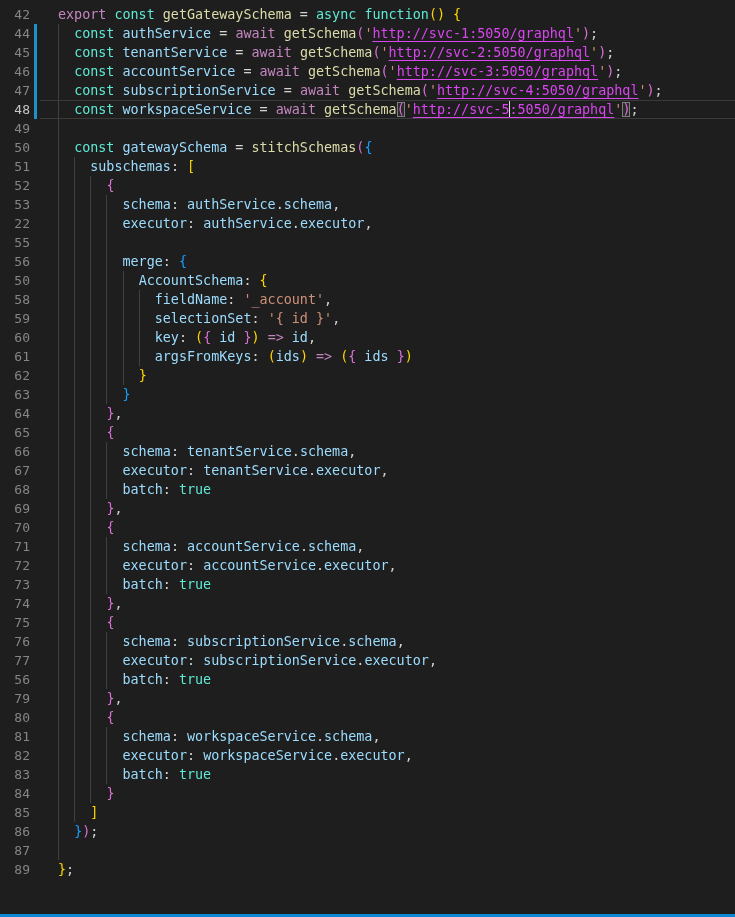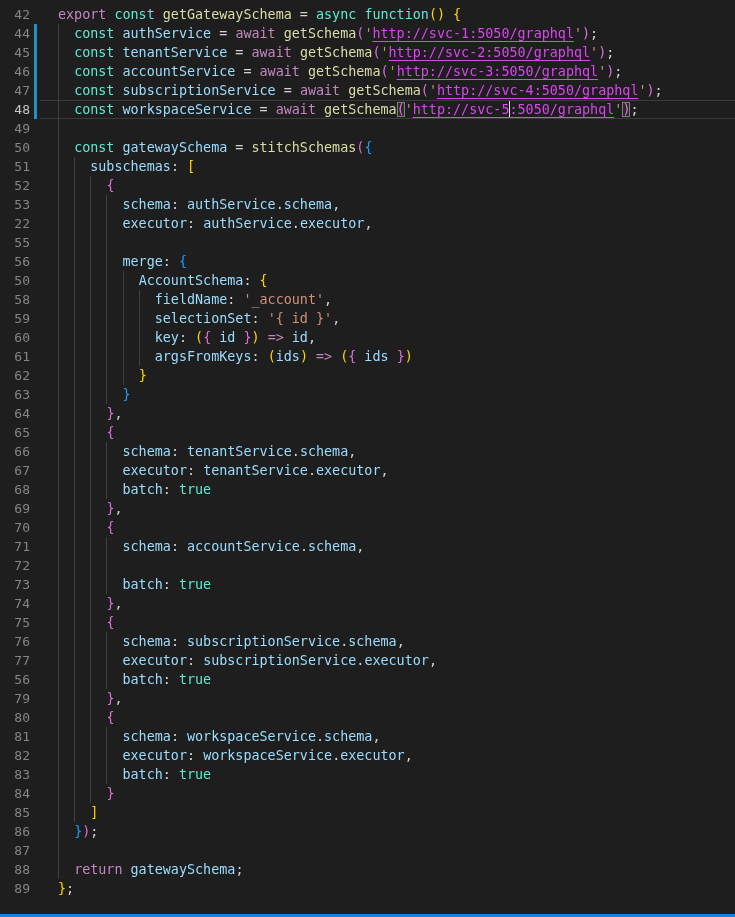--- a/index.html
+++ b/index.html
@@ -250,20 +250,21 @@
         <div class="guide" style="left: 90.2699px;"></div>
         <div class="guide" style="left: 106.405px;"></div>
         <span class="code"><span class="tk p">        </span><span class="tk v">schema</span><span class="tk p">: </span><span class="tk v">accountService</span><span class="tk p">.</span><span class="tk v">schema</span><span class="tk p">,</span></span>
       </div>
       <div class="line">
         <span class="ln">72</span>
         <div class="guide" style="left: 58px;"></div>
         <div class="guide" style="left: 74.1349px;"></div>
         <div class="guide" style="left: 90.2699px;"></div>
         <div class="guide" style="left: 106.405px;"></div>
+        <span class="code"><span class="tk p">        </span><span class="tk v">executor</span><span class="tk p">: </span><span class="tk v">accountService</span><span class="tk p">.</span><span class="tk v">executor</span><span class="tk p">,</span></span>
       </div>
       <div class="line">
         <span class="ln">73</span>
         <div class="guide" style="left: 58px;"></div>
         <div class="guide" style="left: 74.1349px;"></div>
         <div class="guide" style="left: 90.2699px;"></div>
         <div class="guide" style="left: 106.405px;"></div>
         <span class="code"><span class="tk p">        </span><span class="tk v">batch</span><span class="tk p">: </span><span class="tk k">true</span></span>
       </div>
       <div class="line">
@@ -357,25 +358,20 @@
       </div>
       <div class="line">
         <span class="ln">86</span>
         <div class="guide" style="left: 58px;"></div>
         <span class="code"><span class="tk p">  </span><span class="tk g3">}</span><span class="tk g2">)</span><span class="tk p">;</span></span>
       </div>
       <div class="line">
         <span class="ln">87</span>
         <div class="guide" style="left: 58px;"></div>
         <span class="code"></span>
-      </div>
-      <div class="line">
-        <span class="ln">88</span>
-        <div class="guide" style="left: 58px;"></div>
-        <span class="code"><span class="tk p">  </span><span class="tk c">return</span><span class="tk p"> </span><span class="tk v">gatewaySchema</span><span class="tk p">;</span></span>
       </div>
       <div class="line">
         <span class="ln">89</span>
         <span class="code"><span class="tk g1">}</span><span class="tk p">;</span></span>
       </div>
     </div>
   <div class="bottom-border"></div>
 </div>
 
 </body></html>

